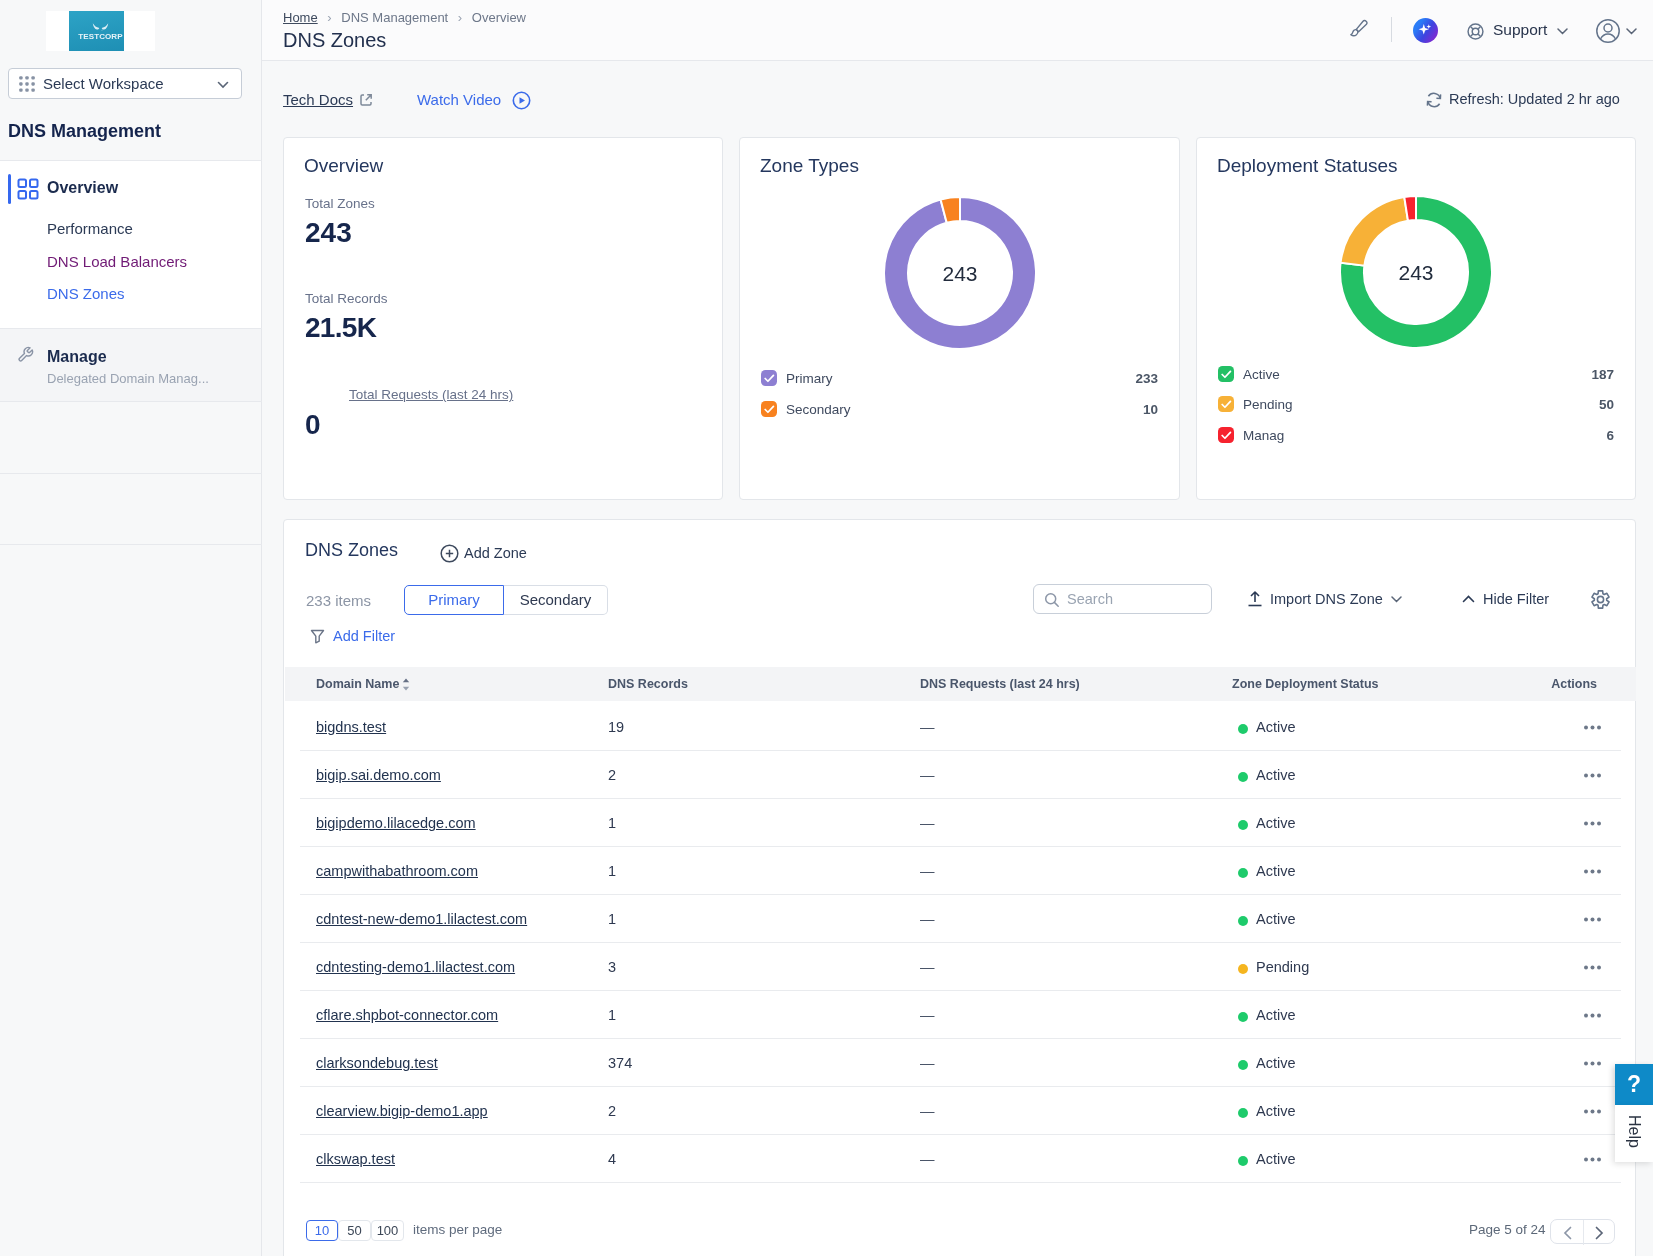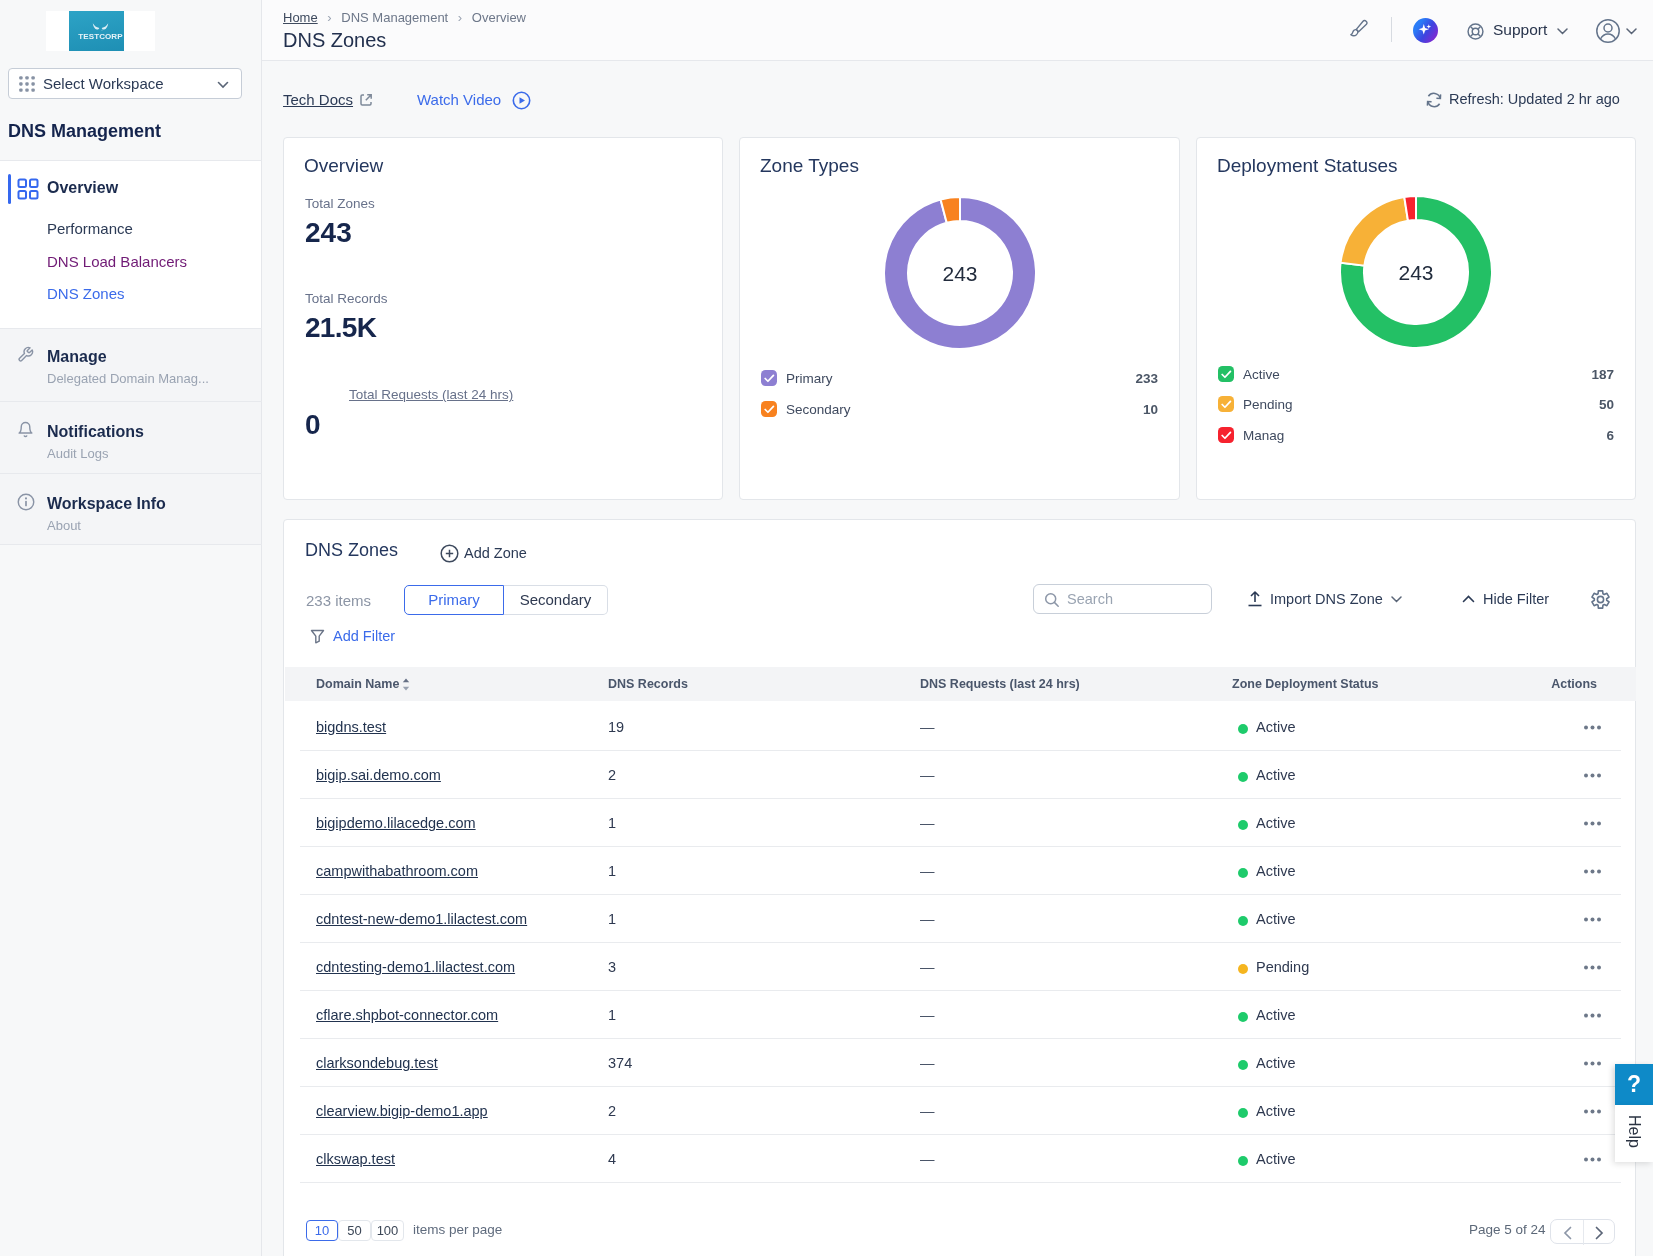--- a/index.html
+++ b/index.html
@@ -103,39 +103,22 @@
 
   <div class="gray-sec" style="top:329px;height:72px;">
     <svg width="17" height="17" viewBox="0 0 24 24" style="position:absolute;left:17px;top:17px;">
       <path d="M14.7 6.3a1 1 0 0 0 0 1.4l1.6 1.6a1 1 0 0 0 1.4 0l3.77-3.77a6 6 0 0 1-7.94 7.94l-6.91 6.91a2.12 2.12 0 0 1-3-3l6.91-6.91a6 6 0 0 1 7.94-7.94l-3.76 3.76z" fill="none" stroke="#8a94a6" stroke-width="2" stroke-linejoin="round"></path>
     </svg>
     <div class="gsec-title" style="top:19px;">Manage</div>
     <div class="gsec-sub" style="top:42px;">Delegated Domain Manag...</div>
   </div>
   <div class="side-divider" style="top:401px;"></div>
 
-  <div class="gray-sec" style="top:402px;height:71px;">
-    <svg width="17" height="17" viewBox="0 0 24 24" style="position:absolute;left:17px;top:19px;">
-      <path d="M18 8A6 6 0 0 0 6 8c0 7-3 9-3 9h18s-3-2-3-9" fill="none" stroke="#8a94a6" stroke-width="2" stroke-linejoin="round"></path>
-      <path d="M13.73 21a2 2 0 0 1-3.46 0" fill="none" stroke="#8a94a6" stroke-width="2" stroke-linecap="round"></path>
-    </svg>
-    <div class="gsec-title" style="top:21px;">Notifications</div>
-    <div class="gsec-sub" style="top:44px;">Audit Logs</div>
-  </div>
   <div class="side-divider" style="top:473px;"></div>
 
-  <div class="gray-sec" style="top:474px;height:70px;">
-    <svg width="18" height="18" viewBox="0 0 20 20" style="position:absolute;left:17px;top:19px;">
-      <circle cx="10" cy="10" r="8.6" fill="none" stroke="#8a94a6" stroke-width="1.6"></circle>
-      <circle cx="10" cy="6" r="1.15" fill="#8a94a6"></circle>
-      <rect x="9.05" y="8.6" width="1.9" height="6.2" rx="0.95" fill="#8a94a6"></rect>
-    </svg>
-    <div class="gsec-title" style="top:21px;">Workspace Info</div>
-    <div class="gsec-sub" style="top:44px;">About</div>
-  </div>
   <div class="side-divider" style="top:544px;"></div>
 </div>
 
 <div id="topbar">
   <div style="position:absolute;left:21px;top:10px;font-size:13px;color:#6d7789;">
     <span style="color:#3e4a5e;text-decoration:underline;">Home</span>
     <span style="color:#9aa3b2;margin:0 6px;">›</span>
     <span>DNS Management</span>
     <span style="color:#9aa3b2;margin:0 6px;">›</span>
     <span>Overview</span>

